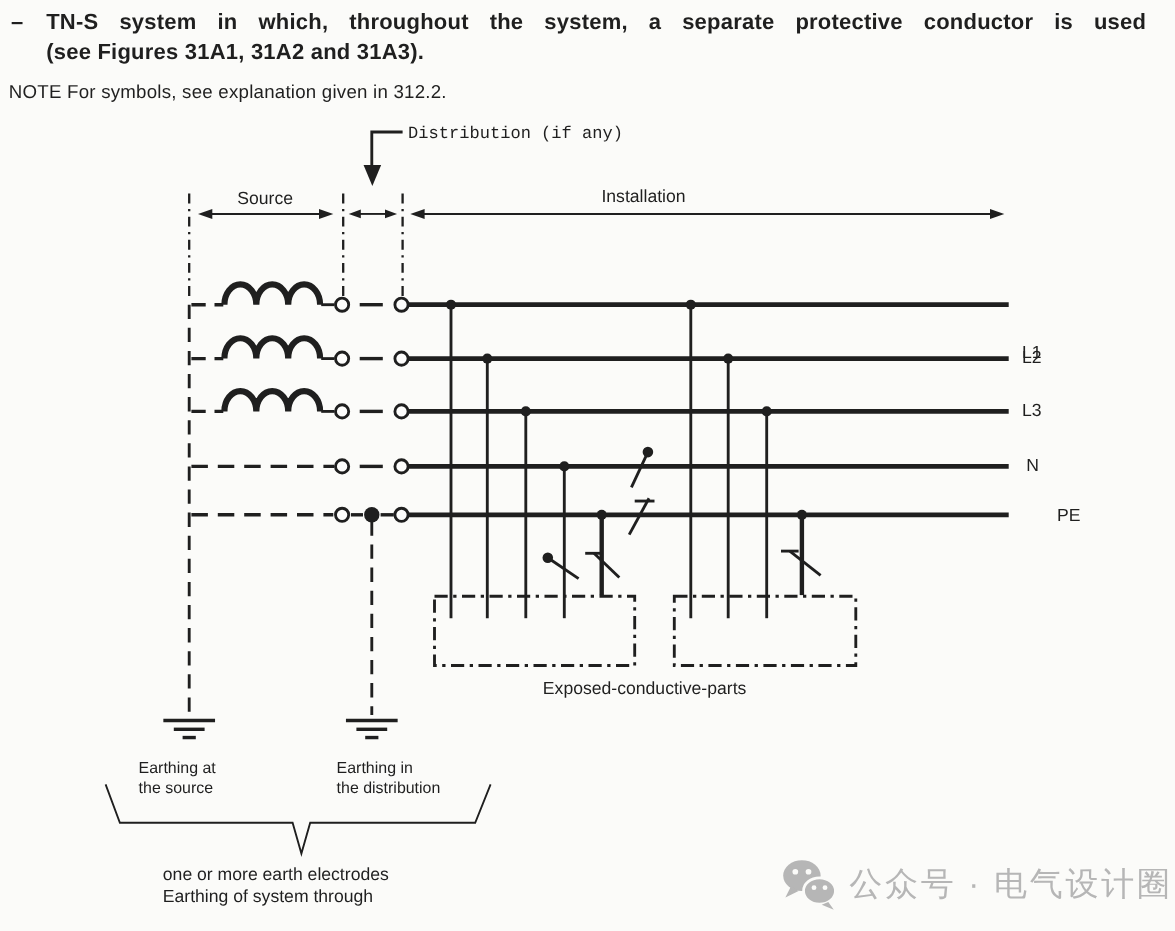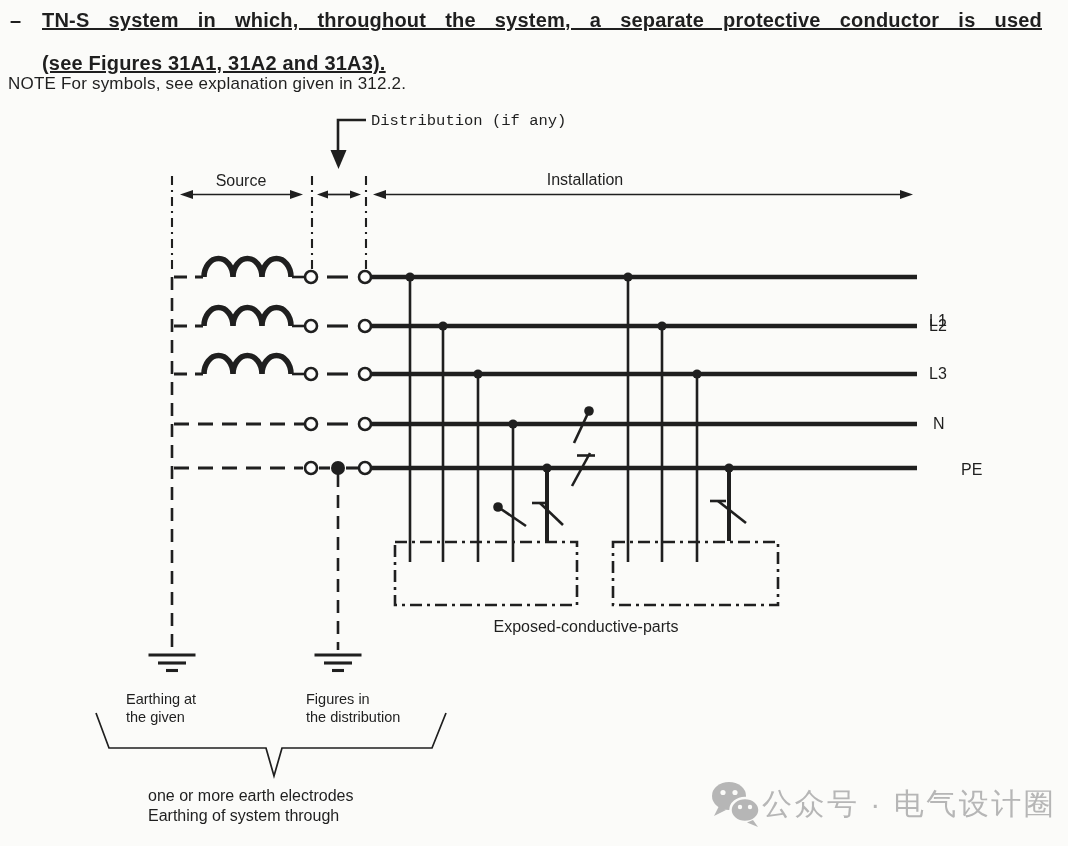--- a/index.html
+++ b/index.html
@@ -6,23 +6,23 @@
   * { box-sizing:border-box; }
   html,body { margin:0; padding:0; }
   body {
     width:1068px; height:846px; position:relative; overflow:hidden;
     background:var(--background);
     font-family:"Liberation Sans", sans-serif;
     color:var(--ink);
   }
   .para { position:absolute; left:10px; top:9px; width:1032px; }
   .para .dash { position:absolute; left:0; top:0; font-size:20px; font-weight:600; }
-  .para .ptext { margin-left:32px; font-size:20px; font-weight:600; letter-spacing:.2px;text-decoration:underline; }
+  .para .ptext { margin-left:32px; font-size:20px; font-weight:600; letter-spacing:.2px; }
   .para .l1 { display:block; text-align:justify; text-align-last:justify; }
-  .para .l2 { display:block; margin-top:20px; }
+  .para .l2 { display:block; margin-top:5px; }
   .note { position:absolute; left:8px; top:74px; font-size:17px; letter-spacing:.2px; }
   .lbl { position:absolute; font-size:16px; line-height:18px; white-space:nowrap; }
   .lbl.center { text-align:center; }
   .wrap2 { white-space:normal; }
   .wrap2 span { display:block; }
   svg.diagram { position:absolute; left:0; top:0; }
   
   .st { stroke:var(--ink); fill:none; }
   .w16 { stroke-width:1.7; }
   .w2  { stroke-width:2.1; }
@@ -31,21 +31,21 @@
   .w4  { stroke-width:4; }
   .w43 { stroke-width:4.3; }
   .w55 { stroke-width:5.6; }
   .dashrow  { stroke-dasharray:13 8; }
   .dashlong { stroke-dasharray:15 9; }
   .dashdot  { stroke-dasharray:9 5 2 5; }
   .boxdash  { stroke-dasharray:12 5 3 5; }
   .fillink { fill:var(--ink); stroke:none; }
   .open { fill:#fdfdfc; stroke:var(--ink); stroke-width:2.6; }
   .watermark { position:absolute; left:710px; top:780px; display:flex; align-items:center; color:var(--watermark); }
-  .watermark .wm-text { font-size:30px; letter-spacing:2.5px; }
+  .watermark .wm-text { font-size:30px; letter-spacing:2.5px; margin-left:10px; }
   .wm-bubble { fill:var(--watermark); }
   .wm-eye { fill:var(--background); }
 </style>
 </head>
 <body>
 
 <div class="para">
   <span class="dash">–</span>
   <div class="ptext">
     <span class="l1">TN-S system in which, throughout the system, a separate protective conductor is used</span>
@@ -204,24 +204,24 @@
 <div class="lbl" style="left:929px; top:268px;margin-top:44px;">L1</div>
 <div class="lbl" style="left:929px; top:317px;">L2</div>
 <div class="lbl" style="left:929px; top:365px;">L3</div>
 <div class="lbl" style="left:933px; top:415px;">N</div>
 <div class="lbl" style="left:929px; top:461px;margin-left:32px;">PE</div>
 
 <div class="lbl center" style="left:466px; top:618px; width:240px;">Exposed-conductive-parts</div>
 
 <div class="lbl wrap2" style="left:126px; top:690px; font-size:14.5px;">
   <span>Earthing at</span>
-  <span>the given</span>
+  <span>the source</span>
 </div>
 <div class="lbl wrap2" style="left:306px; top:690px; font-size:14.5px;">
-  <span>Figures in</span>
+  <span>Earthing in</span>
   <span>the distribution</span>
 </div>
 <div class="lbl wrap2" style="left:148px; top:786px; line-height:19.5px;">
   <span>one or more earth electrodes</span>
   <span>Earthing of system through</span>
 </div>
 
 <div class="watermark">
   <svg width="52" height="48" viewBox="0 0 52 48">
     <ellipse class="wm-bubble" cx="19" cy="16" rx="17" ry="14"></ellipse>

